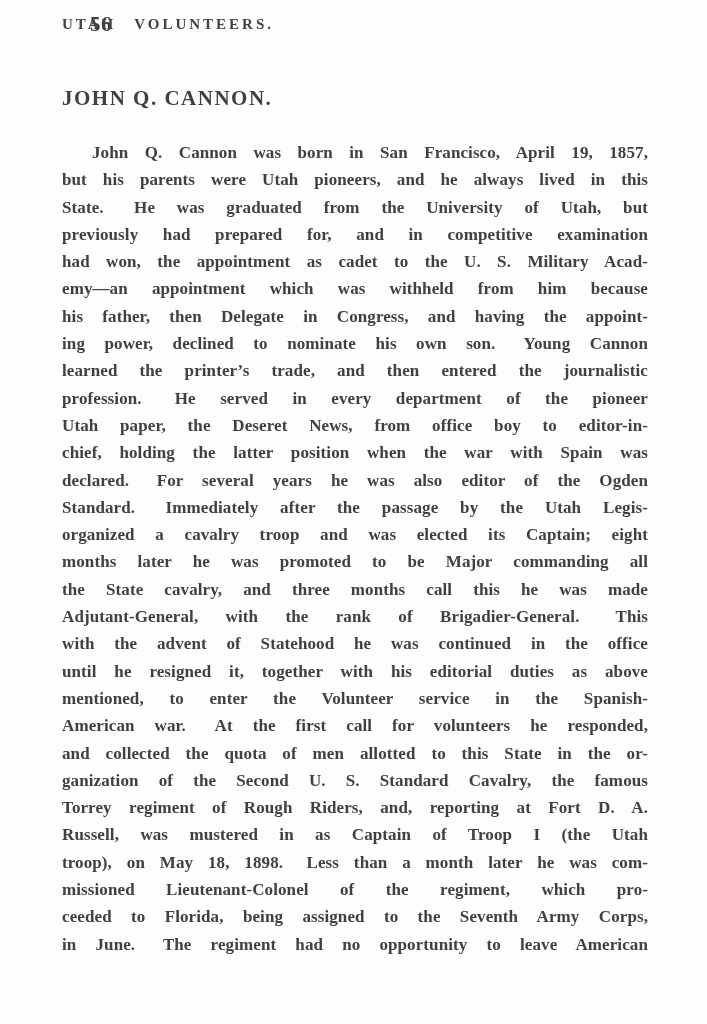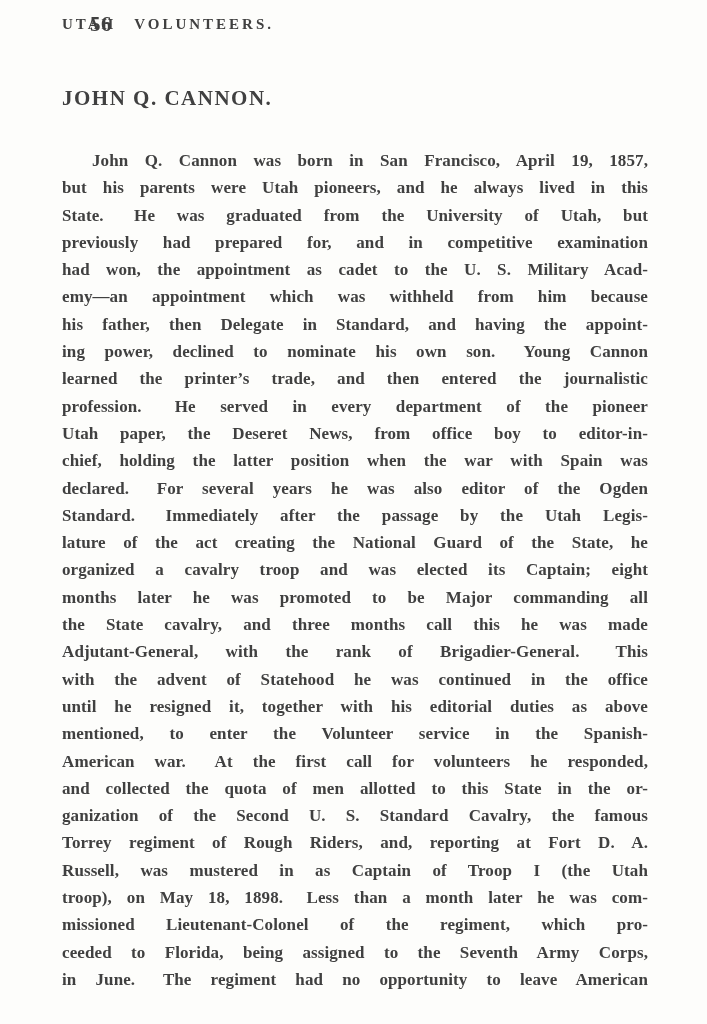--- a/index.html
+++ b/index.html
@@ -39,21 +39,21 @@
     padding-top: 2px;
   }
   .section-title {
     margin-top: 46px;
     text-align: left;
     font-size: 21px;
     font-weight: 700;
     letter-spacing: 1.5px;
   }
   .body-text {
-    margin-top: 36px;
+    margin-top: 28px;
     font-size: 17px;
     font-weight: 700;
     line-height: 27.3px;
     letter-spacing: 0.1px;
   }
   .body-text .line {
     text-align: justify;
     text-align-last: justify;
     white-space: normal;
     height: 27.3px;
@@ -75,29 +75,28 @@
 
   <div class="section-title">JOHN Q. CANNON.</div>
 
   <div class="body-text">
       <div class="line indent">John Q. Cannon was born in San Francisco, April 19, 1857,</div>
       <div class="line">but his parents were Utah pioneers, and he always lived in this</div>
       <div class="line">State.  He was graduated from the University of Utah, but</div>
       <div class="line">previously had prepared for, and in competitive examination</div>
       <div class="line">had won, the appointment as cadet to the U. S. Military Acad-</div>
       <div class="line">emy—an appointment which was withheld from him because</div>
-      <div class="line">his father, then Delegate in Standard, and having the appoint-</div>
+      <div class="line">his father, then Delegate in Congress, and having the appoint-</div>
       <div class="line">ing power, declined to nominate his own son.  Young Cannon</div>
       <div class="line">learned the printer’s trade, and then entered the journalistic</div>
       <div class="line">profession.  He served in every department of the pioneer</div>
       <div class="line">Utah paper, the Deseret News, from office boy to editor-in-</div>
       <div class="line">chief, holding the latter position when the war with Spain was</div>
       <div class="line">declared.  For several years he was also editor of the Ogden</div>
       <div class="line">Standard.  Immediately after the passage by the Utah Legis-</div>
-      <div class="line">lature of the act creating the National Guard of the State, he</div>
       <div class="line">organized a cavalry troop and was elected its Captain; eight</div>
       <div class="line">months later he was promoted to be Major commanding all</div>
       <div class="line">the State cavalry, and three months call this he was made</div>
       <div class="line">Adjutant-General, with the rank of Brigadier-General.  This</div>
       <div class="line">with the advent of Statehood he was continued in the office</div>
       <div class="line">until he resigned it, together with his editorial duties as above</div>
       <div class="line">mentioned, to enter the Volunteer service in the Spanish-</div>
       <div class="line">American war.  At the first call for volunteers he responded,</div>
       <div class="line">and collected the quota of men allotted to this State in the or-</div>
       <div class="line">ganization of the Second U. S. Standard Cavalry, the famous</div>

